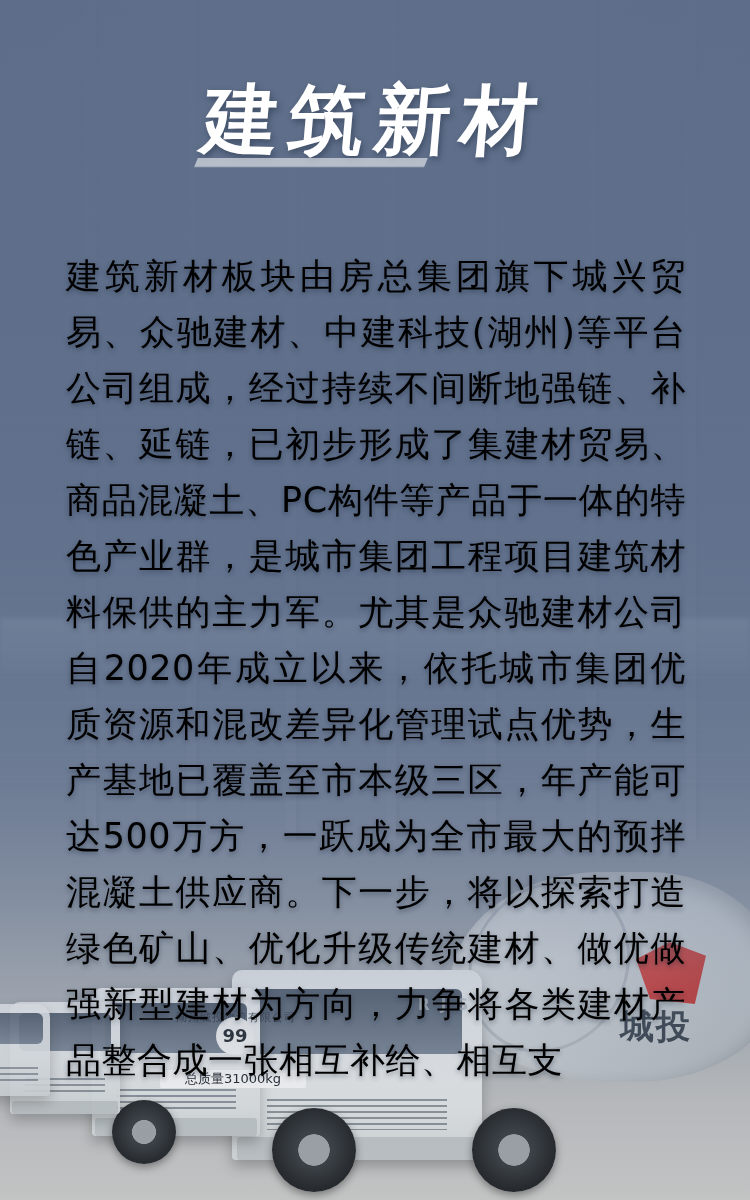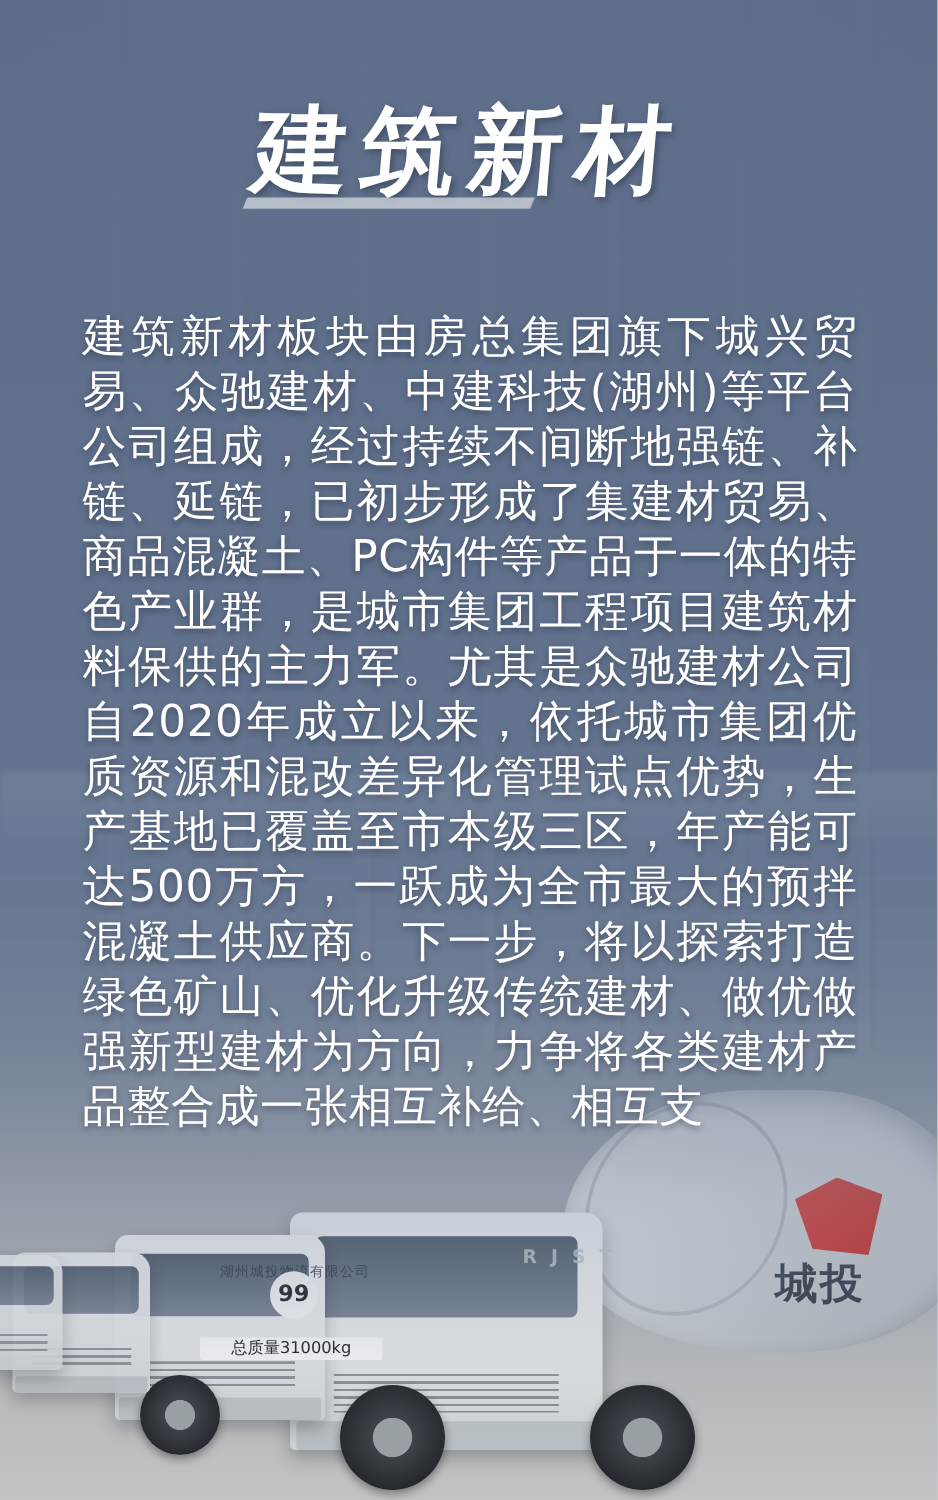--- a/index.html
+++ b/index.html
@@ -218,23 +218,23 @@
     background: rgba(255,255,255,0.55);
     transform: skewX(-22deg);
     filter: blur(0.4px);
   }
 
   .body {
     position: absolute;
     top: 248px;
     left: 66px;
     width: 620px;
-    color: #ffffff;
+    color: #000000;
     font-size: 35px;
-    line-height: 44px;
+    line-height: 56px;
     letter-spacing: 0.5px;
     text-align: justify;
     text-shadow: 0 2px 5px rgba(20,30,48,0.45);
     font-family: "DejaVu Sans", sans-serif;
   }
 </style>
 </head>
 <body>
 
 <div class="poster">

